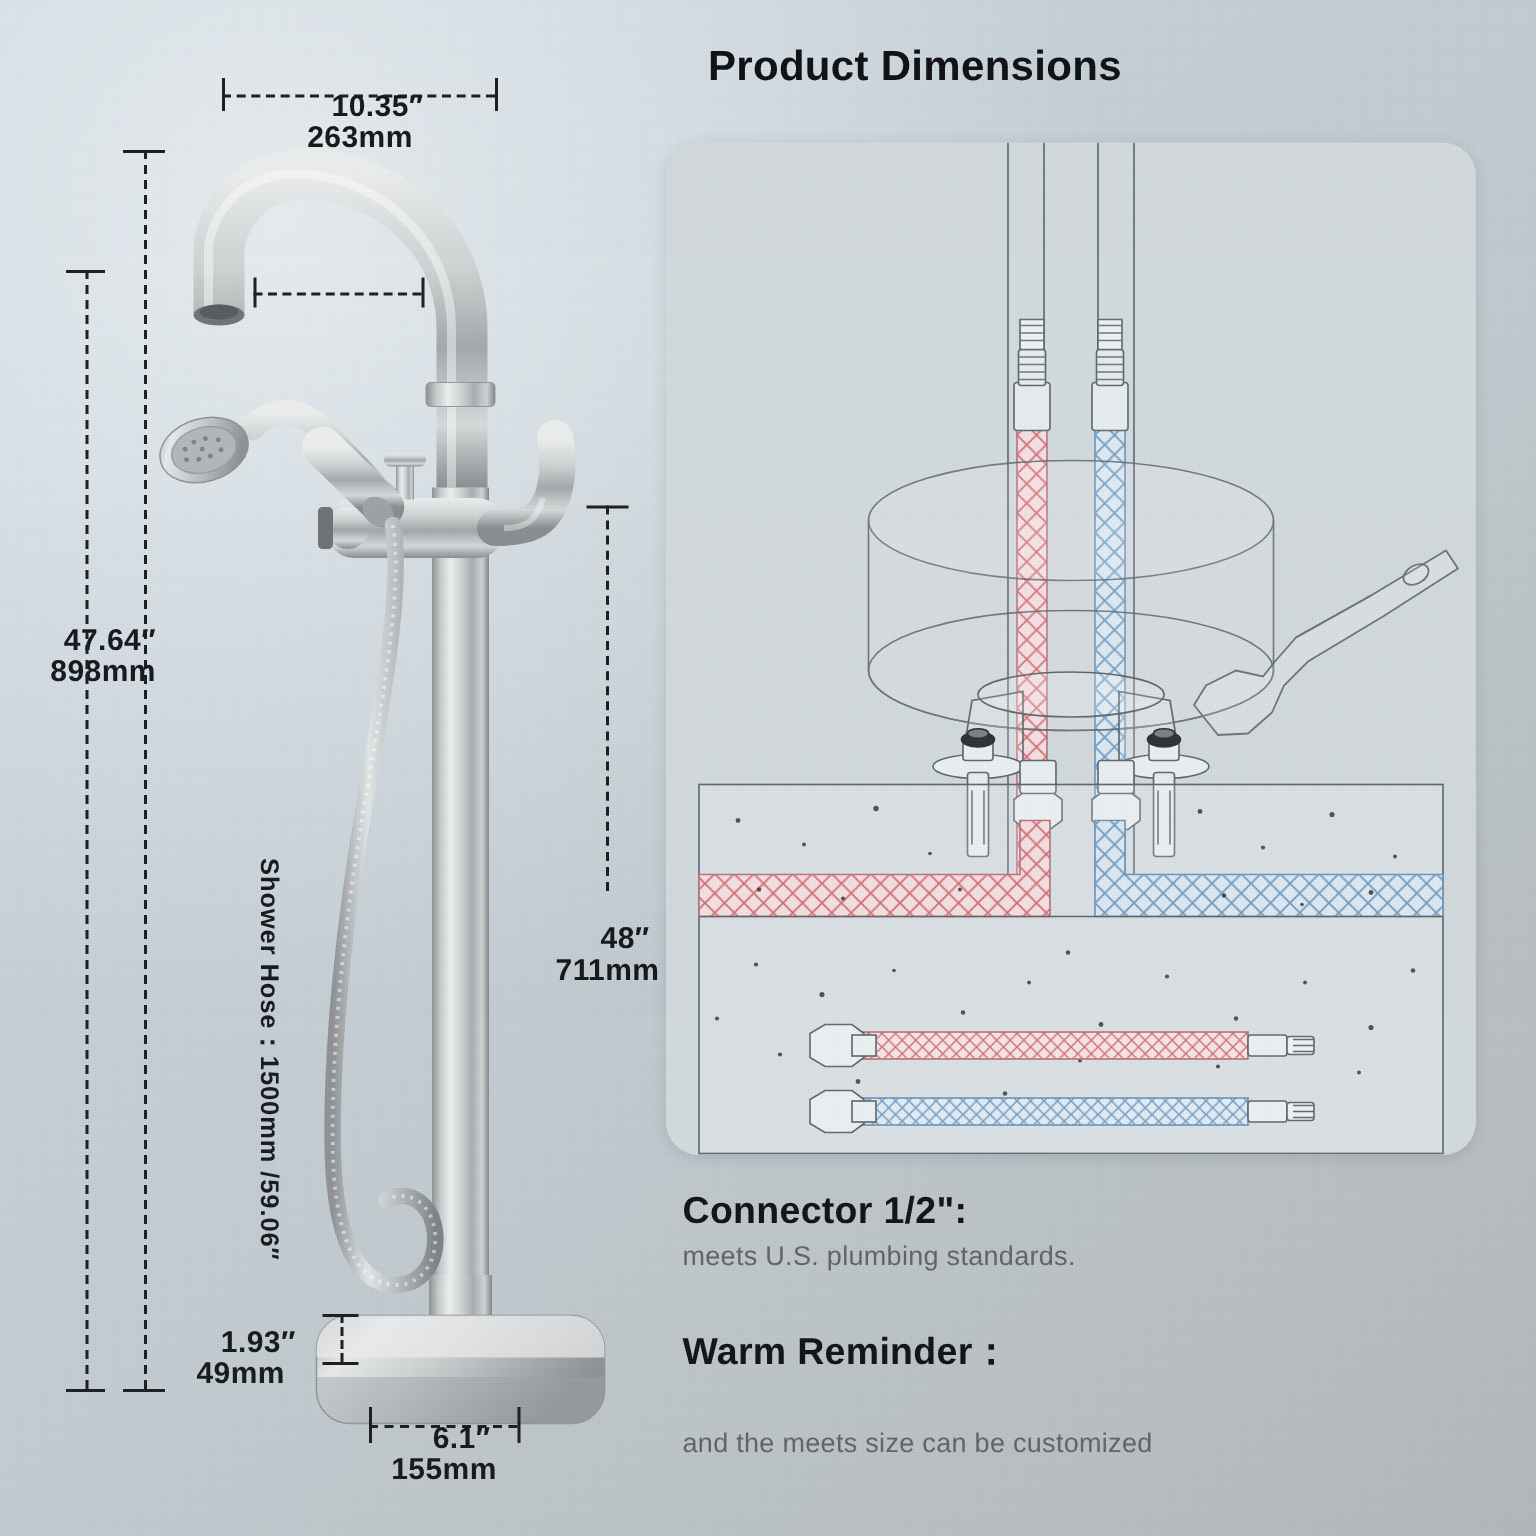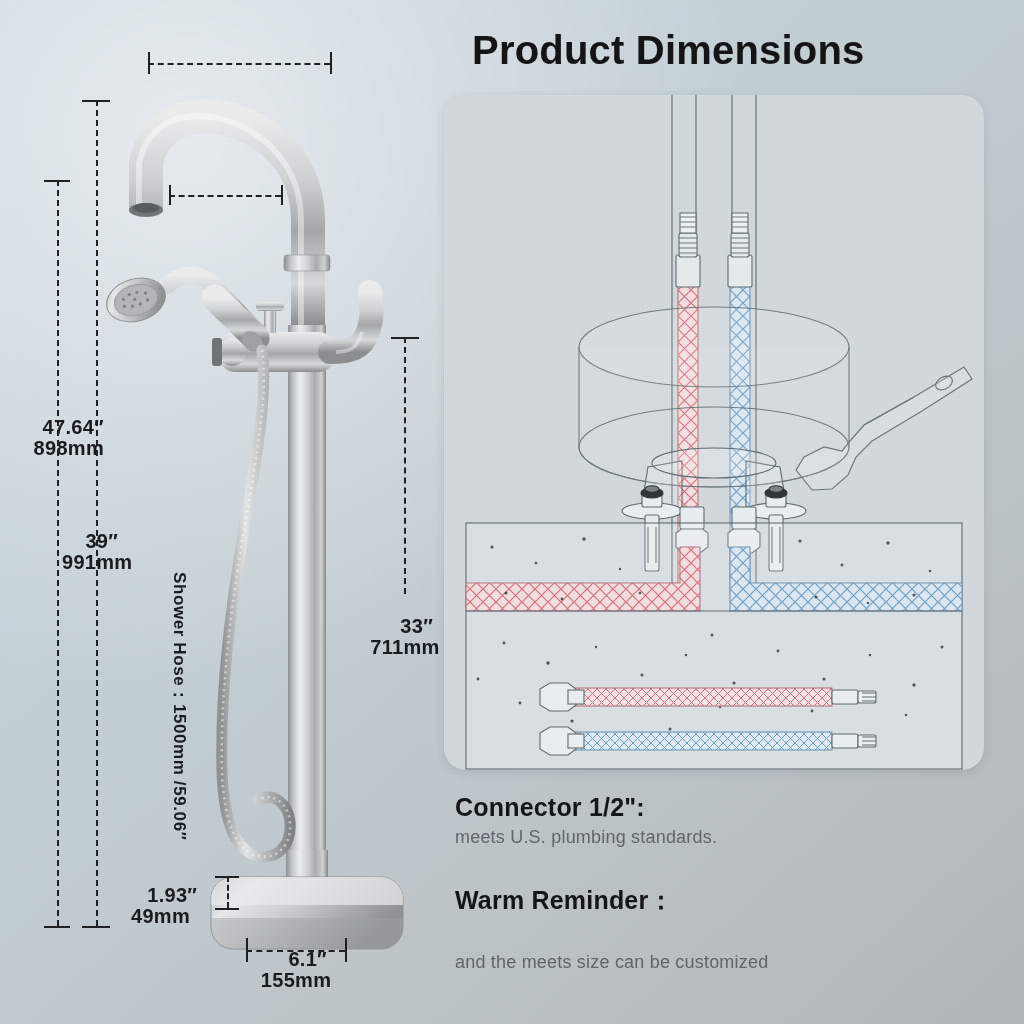--- a/index.html
+++ b/index.html
@@ -19,21 +19,21 @@
     position:absolute;inset:0;pointer-events:none;opacity:.5;
     background-image:
       repeating-linear-gradient(0deg, rgba(255,255,255,.035) 0 1px, rgba(0,0,0,.02) 1px 2px),
       repeating-linear-gradient(90deg, rgba(255,255,255,.03) 0 1px, rgba(0,0,0,.018) 1px 2px);
   }
   .t{position:absolute;white-space:pre;}
 
   
   #title{
     left:472px;top:28px;width:500px;
-    font-size:40px;font-weight:700;color:#101114;letter-spacing:.2px;
+    font-size:28px;font-weight:700;color:#101114;letter-spacing:.2px;
     text-align:left;
   }
 
   
   .dim{
     color:#16181c;font-weight:700;line-height:1.04;
     font-size:20px;letter-spacing:.3px;text-align:center;
   }
   .dim small{display:block;font-size:20px;}
 
@@ -155,43 +155,43 @@
       </g>
     </g>
 
     <path d="M262 290 C268 330 258 390 244 470 C230 550 220 640 222 712 C224 766 238 792 258 796 C278 800 292 784 290 762 C288 742 272 732 258 740" fill="none" stroke="url(#hoseG)" stroke-width="11" stroke-linecap="round"></path>
     <path d="M262 290 C268 330 258 390 244 470 C230 550 220 640 222 712 C224 766 238 792 258 796 C278 800 292 784 290 762 C288 742 272 732 258 740" fill="none" stroke="#ffffff" stroke-width="2.6" opacity=".5" stroke-dasharray="2 4"></path>
   </svg>
 
   <div class="solidv" style="left:148px;top:52px;height:22px;"></div>
   <div class="solidv" style="left:330px;top:52px;height:22px;"></div>
   <div class="hline" style="left:148px;top:63px;width:182px;"></div>
+  <div class="t dim" style="left:165px;top:40px;width:150px;background:transparent;">
+    <span>10.35″</span><small>263mm</small>
+  </div>
 
   <div class="solidv" style="left:169px;top:185px;height:20px;"></div>
   <div class="solidv" style="left:281px;top:185px;height:20px;"></div>
   <div class="hline" style="left:169px;top:195px;width:112px;"></div>
 
   <div class="solidh" style="left:82px;top:100px;width:28px;"></div>
   <div class="vline" style="left:96px;top:100px;height:826px;"></div>
   <div class="solidh" style="left:82px;top:926px;width:28px;"></div>
   <div class="t dim" style="left:8px;top:396px;width:96px;text-align:right;">
     <span>47.64″</span><small>898mm</small>
   </div>
 
   <div class="solidh" style="left:44px;top:180px;width:26px;"></div>
   <div class="vline" style="left:57px;top:180px;height:746px;"></div>
   <div class="solidh" style="left:44px;top:926px;width:26px;"></div>
-  <div class="t dim" style="left:62px;top:510px;width:100px;text-align:left;">
-    <span>39″</span><small>991mm</small>
-  </div>
 
   <div class="solidh" style="left:391px;top:337px;width:28px;"></div>
   <div class="vline" style="left:404px;top:337px;height:257px;"></div>
   <div class="t dim" style="left:355px;top:595px;width:100px;">
-    <span>33″</span><small>711mm</small>
+    <span>48″</span><small>711mm</small>
   </div>
 
   <div class="solidh" style="left:215px;top:876px;width:24px;"></div>
   <div class="vline" style="left:227px;top:876px;height:32px;"></div>
   <div class="solidh" style="left:215px;top:908px;width:24px;"></div>
   <div class="t dim" style="left:108px;top:864px;width:105px;">
     <span>1.93″</span><small>49mm</small>
   </div>
 
   <div class="solidv" style="left:246px;top:938px;height:24px;"></div>

